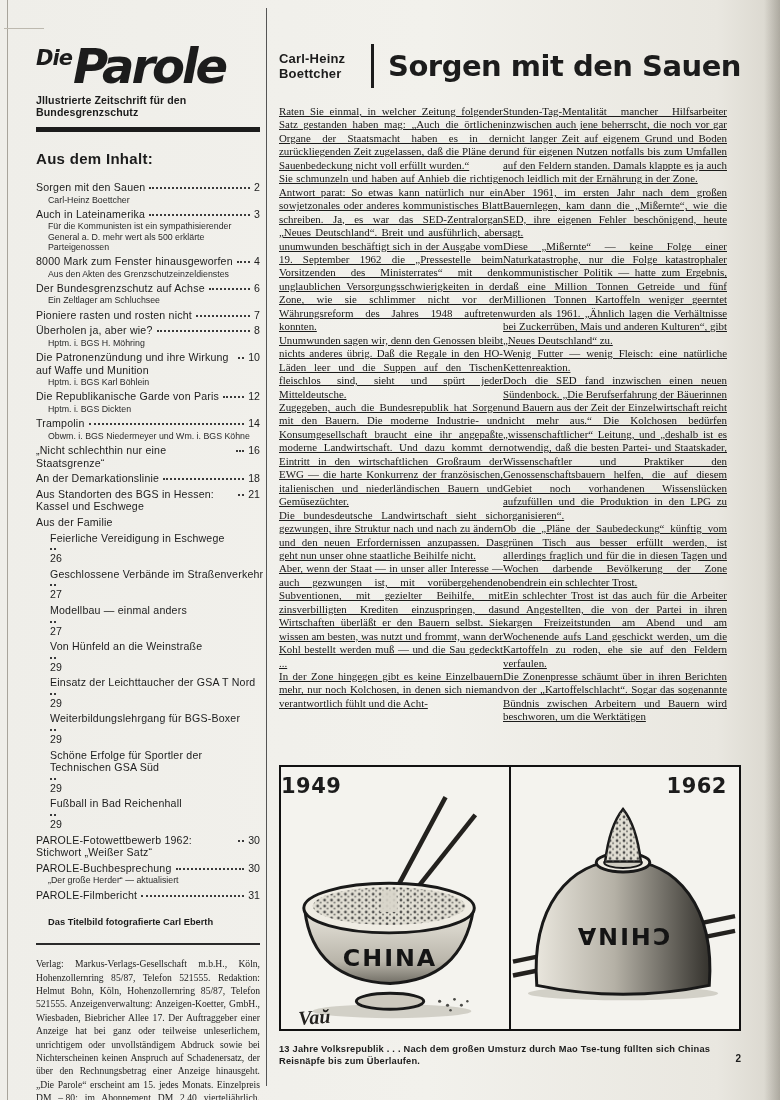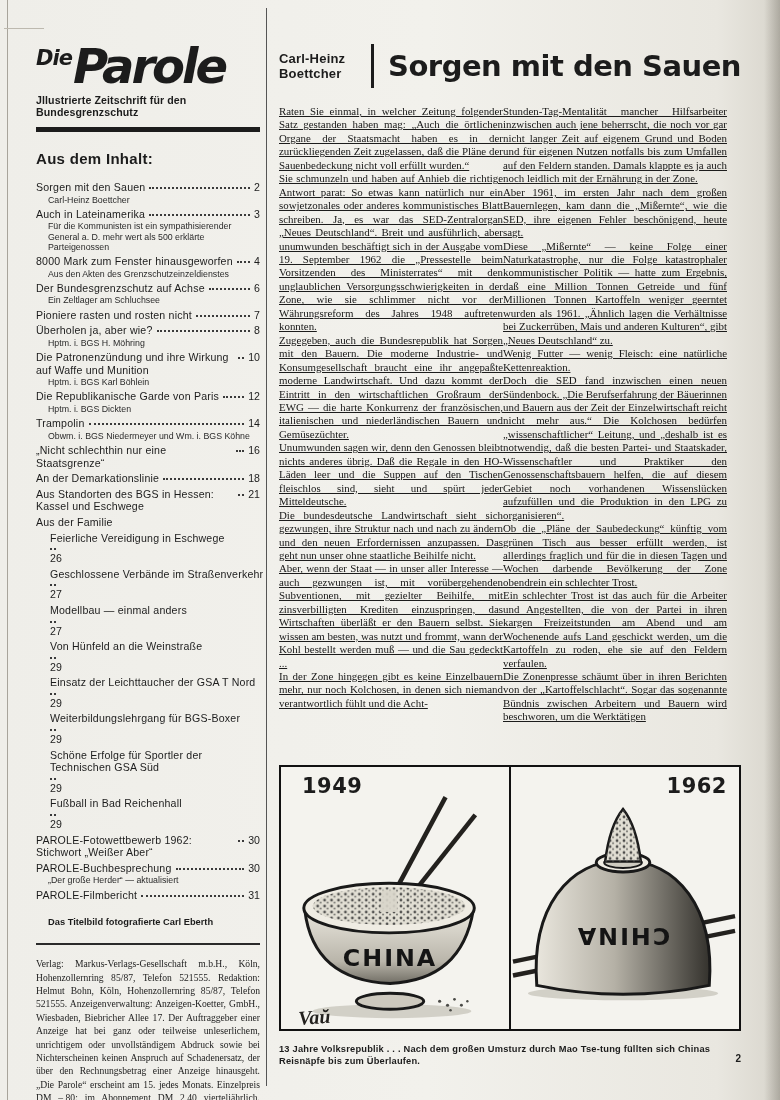--- a/index.html
+++ b/index.html
@@ -51,21 +51,21 @@
   .col { width:224px; font-family:"Liberation Serif", serif; font-size:10.9px; line-height:13.45px;
     text-align:justify; color:#161616; }
   .col p { margin:0; }
 
   
   .cartoon { position:relative; margin-top:10px; width:462px; height:266px;
     border:2px solid #111; display:flex; background:#f4f3ee; }
   .panel { position:relative; flex:1 1 50%; overflow:hidden; }
   .panel-divider { width:2px; background:#111; }
   .cartoon-year { position:absolute; top:7px; font-family:"DejaVu Sans", sans-serif; font-weight:bold; font-size:21px; letter-spacing:.5px; z-index:3; }
-  .year-left { left:21px; }
+  .year-left { left:0; }
   .year-right { right:12px; }
   .panel svg { position:absolute; left:0; bottom:0; width:100%; height:92%; }
 
   .caption-row { display:flex; margin-top:12px; width:462px; align-items:flex-start; }
   .caption { font-size:9.3px; font-weight:bold; line-height:12px; letter-spacing:.2px; flex:1; padding-right:14px; }
   .page-num { font-size:10px; font-weight:bold; margin-top:10px; }
 </style>
 </head>
 <body>
 
@@ -266,21 +266,21 @@
     <div class="toc-line">
       <span class="toc-title">Fußball in Bad Reichenhall</span>
       <span class="leader"></span>
       <span class="toc-page">29</span>
     </div>
 
   </div>
 
   <div class="toc-item">
     <div class="toc-line">
-      <span class="toc-title">PAROLE-Fotowettbewerb 1962: Stichwort „Weißer Aber“</span>
+      <span class="toc-title">PAROLE-Fotowettbewerb 1962: Stichwort „Weißer Satz“</span>
       <span class="leader"></span>
       <span class="toc-page">30</span>
     </div>
 
   </div>
 
   <div class="toc-item">
     <div class="toc-line">
       <span class="toc-title">PAROLE-Buchbesprechung</span>
       <span class="leader"></span>
@@ -312,23 +312,23 @@
       <div class="art-sep"></div>
       <h1 class="art-title">Sorgen mit den Sauen</h1>
     </header>
 
     <div class="body-cols">
       <div class="col" id="col1">
   <p>Raten Sie einmal, in welcher Zeitung folgender Satz gestanden haben mag: „Auch die örtlichen Organe der Staatsmacht haben es in der zurückliegenden Zeit zugelassen, daß die Pläne der Sauenbedeckung nicht voll erfüllt wurden.“</p>
 
   <p>Sie schmunzeln und haben auf Anhieb die richtige Antwort parat: So etwas kann natürlich nur ein sowjetzonales oder anderes kommunistisches Blatt schreiben. Ja, es war das SED-Zentralorgan „Neues Deutschland“. Breit und ausführlich, aber unumwunden beschäftigt sich in der Ausgabe vom 19. September 1962 die „Pressestelle beim Vorsitzenden des Ministerrates“ mit den unglaublichen Versorgungsschwierigkeiten in der Zone, wie sie schlimmer nicht vor der Währungsreform des Jahres 1948 auftreten konnten.</p>
 
+  <p>Unumwunden sagen wir, denn den Genossen bleibt nichts anderes übrig. Daß die Regale in den HO-Läden leer und die Suppen auf den Tischen fleischlos sind, sieht und spürt jeder Mitteldeutsche.</p>
+
   <p>Zugegeben, auch die Bundesrepublik hat Sorgen mit den Bauern. Die moderne Industrie- und Konsumgesellschaft braucht eine ihr angepaßte moderne Landwirtschaft. Und dazu kommt der Eintritt in den wirtschaftlichen Großraum der EWG — die harte Konkurrenz der französischen, italienischen und niederländischen Bauern und Gemüsezüchter.</p>
-
-  <p>Unumwunden sagen wir, denn den Genossen bleibt nichts anderes übrig. Daß die Regale in den HO-Läden leer und die Suppen auf den Tischen fleischlos sind, sieht und spürt jeder Mitteldeutsche.</p>
 
   <p>Die bundesdeutsche Landwirtschaft sieht sich gezwungen, ihre Struktur nach und nach zu ändern und den neuen Erfordernissen anzupassen. Das geht nun unser ohne staatliche Beihilfe nicht.</p>
 
   <p>Aber, wenn der Staat — in unser aller Interesse — auch gezwungen ist, mit vorübergehenden Subventionen, mit gezielter Beihilfe, mit zinsverbilligten Krediten einzuspringen, das Wirtschaften überläßt er den Bauern selbst. Sie wissen am besten, was nutzt und frommt, wann der Kohl bestellt werden muß — und die Sau gedeckt ...</p>
 
   <p>In der Zone hingegen gibt es keine Einzelbauern mehr, nur noch Kolchosen, in denen sich niemand verantwortlich fühlt und die Acht-</p>
 </div>
       <div class="col" id="col2">
   <p>Stunden-Tag-Mentalität mancher Hilfsarbeiter inzwischen auch jene beherrscht, die noch vor gar nicht langer Zeit auf eigenem Grund und Boden und für eigenen Nutzen notfalls bis zum Umfallen auf den Feldern standen. Damals klappte es ja auch noch leidlich mit der Ernährung in der Zone.</p>
 

